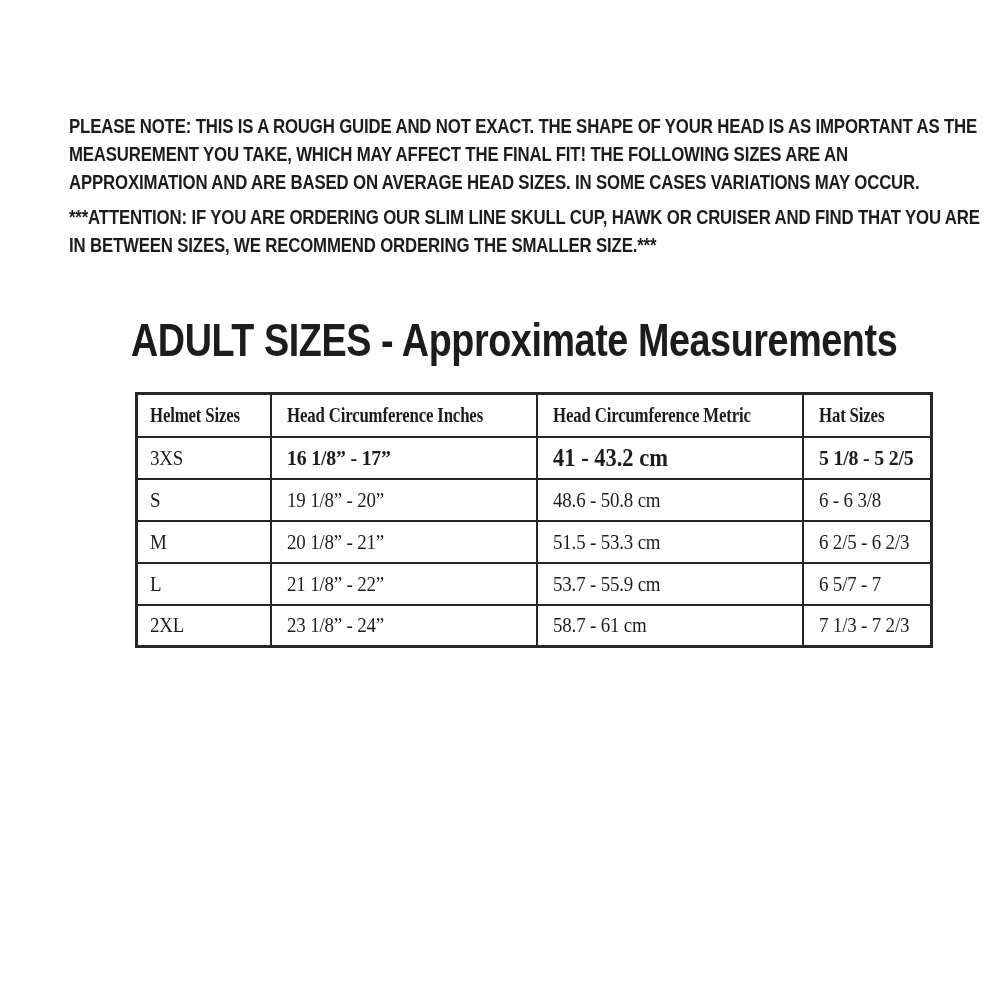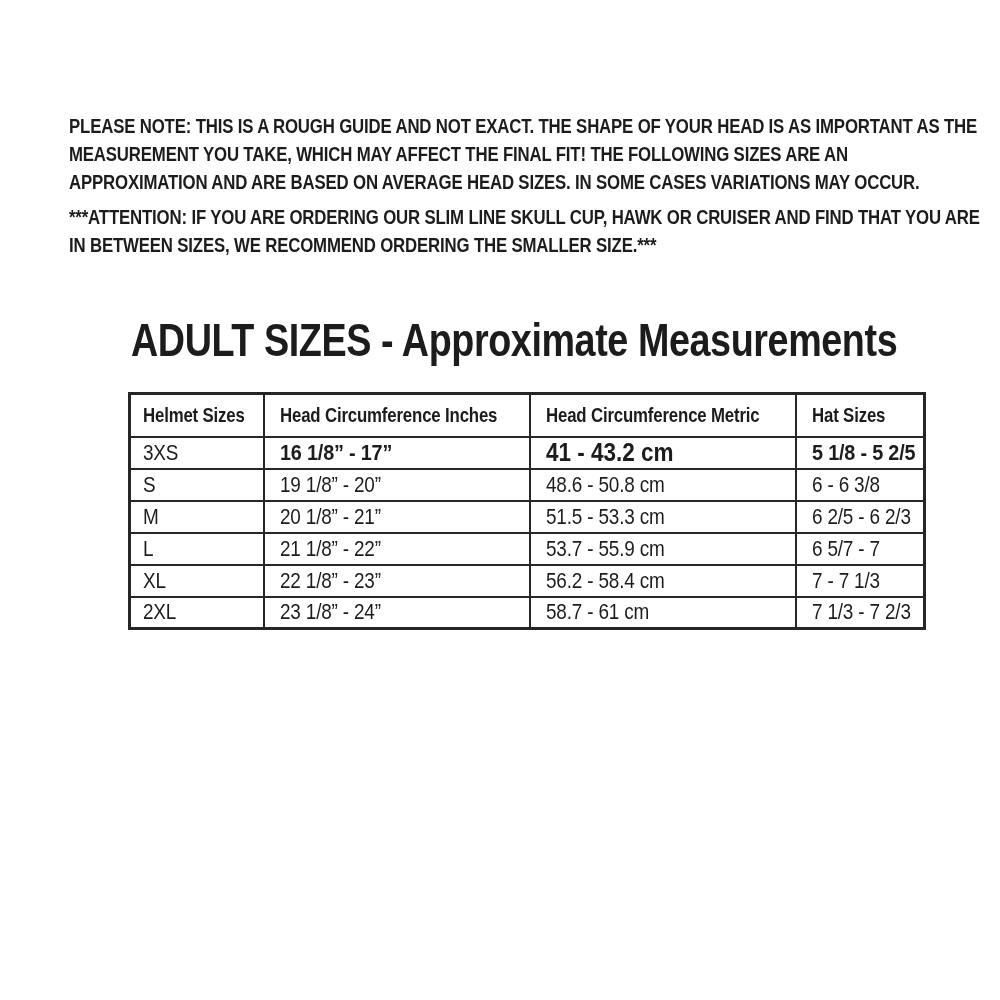--- a/index.html
+++ b/index.html
@@ -30,39 +30,40 @@
   .para.note{top:112px;}
   .para.attention{top:203px;}
   .page-title{
     position:absolute;left:106px;top:316px;
     font-size:46px;font-weight:bold;line-height:48px;
     letter-spacing:-0.5px;white-space:nowrap;
     transform:scaleX(0.82);transform-origin:0 0;
     color:var(--text);
   }
   table.size-table{
-    position:absolute;left:103px;top:392px;
+    position:absolute;left:110px;top:392px;
     width:795px;
     border-collapse:collapse;
     table-layout:fixed;
     background:var(--bg);
+    font-family:Liberation Serif, serif;
   }
   table.size-table,
   table.size-table th,
   table.size-table td{
     border:2px solid var(--border);
   }
   table.size-table{border-width:3px;}
   th,td{
     text-align:left;vertical-align:middle;
     padding:0 6px 0 15px;
     overflow:hidden;white-space:nowrap;
   }
   th{height:43px;}
-  td{height:32px;}
+  td{height:42px;}
   col.c-helmet{width:134px;}
   col.c-inches{width:266px;}
   col.c-metric{width:266px;}
   col.c-hat{width:129px;}
   td:first-child,th:first-child{padding-left:12px;}
   .cond{
     display:inline-block;
     transform:scaleX(0.86);transform-origin:0 50%;
     font-size:22px;font-weight:normal;
     letter-spacing:-0.2px;
@@ -128,26 +129,20 @@
           <td><span class="cond">51.5 - 53.3 cm</span></td>
           <td><span class="cond">6 2/5 - 6 2/3</span></td>
         </tr>
         <tr>
           <td><span class="cond">L</span></td>
           <td><span class="cond">21 1/8” - 22”</span></td>
           <td><span class="cond">53.7 - 55.9 cm</span></td>
           <td><span class="cond">6 5/7 - 7</span></td>
         </tr>
         <tr>
-          <td><span class="cond">XL</span></td>
-          <td><span class="cond">22 1/8” - 23”</span></td>
-          <td><span class="cond">56.2 - 58.4 cm</span></td>
-          <td><span class="cond">7 - 7 1/3</span></td>
-        </tr>
-        <tr>
           <td><span class="cond">2XL</span></td>
           <td><span class="cond">23 1/8” - 24”</span></td>
           <td><span class="cond">58.7 - 61 cm</span></td>
           <td><span class="cond">7 1/3 - 7 2/3</span></td>
         </tr>
       </tbody>
   </table>
 
 </div>
 

